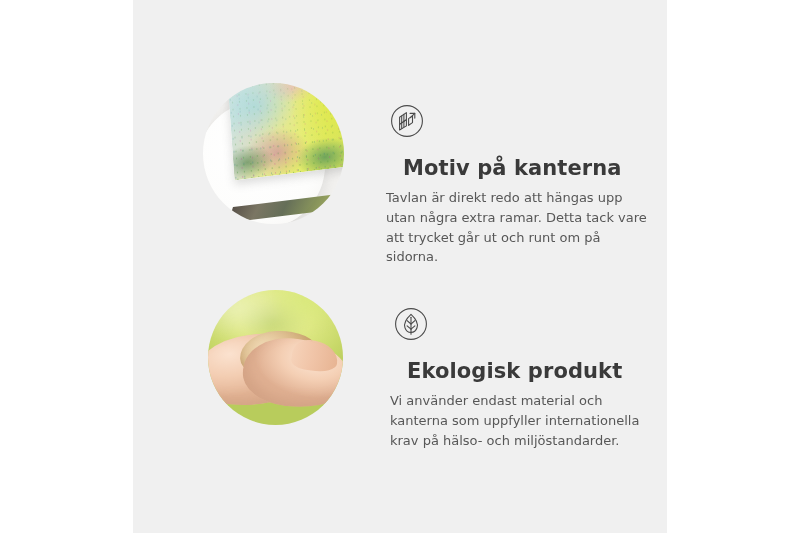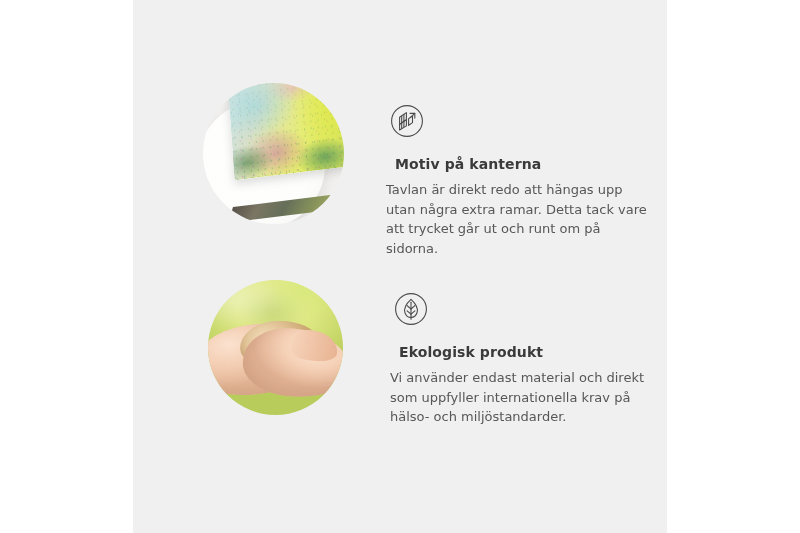--- a/index.html
+++ b/index.html
@@ -29,21 +29,21 @@
     background: #f0f0f0;
   }
 
   
   .feature {
     position: absolute;
     display: flex;
     align-items: flex-start;
   }
   .feature-1 { left: 196px; top: 78px; }
-  .feature-2 { left: 200px; top: 274px; }
+  .feature-2 { left: 200px; top: 284px; align-items: center; }
 
   
   .photo {
     position: relative;
     width: 150px;
     height: 172px;
     flex: 0 0 auto;
   }
   .photo-circle {
     position: absolute;
@@ -223,25 +223,25 @@
     width: 268px;
   }
   .feature-2 .text-col { padding-top: 14px; }
   .icon-badge {
     width: 42px;
     height: 42px;
     margin-bottom: 14px;
   }
   .icon-badge svg { display: block; }
   .feature-title {
-    font-size: 14px;
+    font-size: 21px;
     font-weight: 600;
     color: #3a3a3a;
     letter-spacing: 0.1px;
-    margin: 0 0 7px 9px;
+    margin: 0 0 7px 17px;
     line-height: 1.2;
   }
   .feature-body {
     font-size: 13px;
     line-height: 1.52;
     color: #575757;
     margin: 0;
     max-width: 262px;
   }
 </style>
@@ -306,16 +306,16 @@
           <circle cx="21" cy="21" r="15.4"></circle>
           <path d="M21 11.4 C26.3 16.2 28.3 21.0 27.0 24.8 C26.0 27.8 23.7 29.4 21 29.4 C18.3 29.4 16.0 27.8 15.0 24.8 C13.7 21.0 15.7 16.2 21 11.4 Z"></path>
           <path d="M21 14.2 L21 31.2"></path>
           <path d="M21 21.0 L17.1 17.6"></path>
           <path d="M21 21.0 L24.9 17.6"></path>
           <path d="M21 26.2 L17.1 22.8"></path>
           <path d="M21 26.2 L24.9 22.8"></path>
         </svg>
       </div>
       <h3 class="feature-title">Ekologisk produkt</h3>
-      <p class="feature-body">Vi använder endast material och direkt som uppfyller internationella krav på hälso- och miljöstandarder.</p>
+      <p class="feature-body">Vi använder endast material och kanterna som uppfyller internationella krav på hälso- och miljöstandarder.</p>
     </div>
   </div>
 </div>
 
 </body></html>

